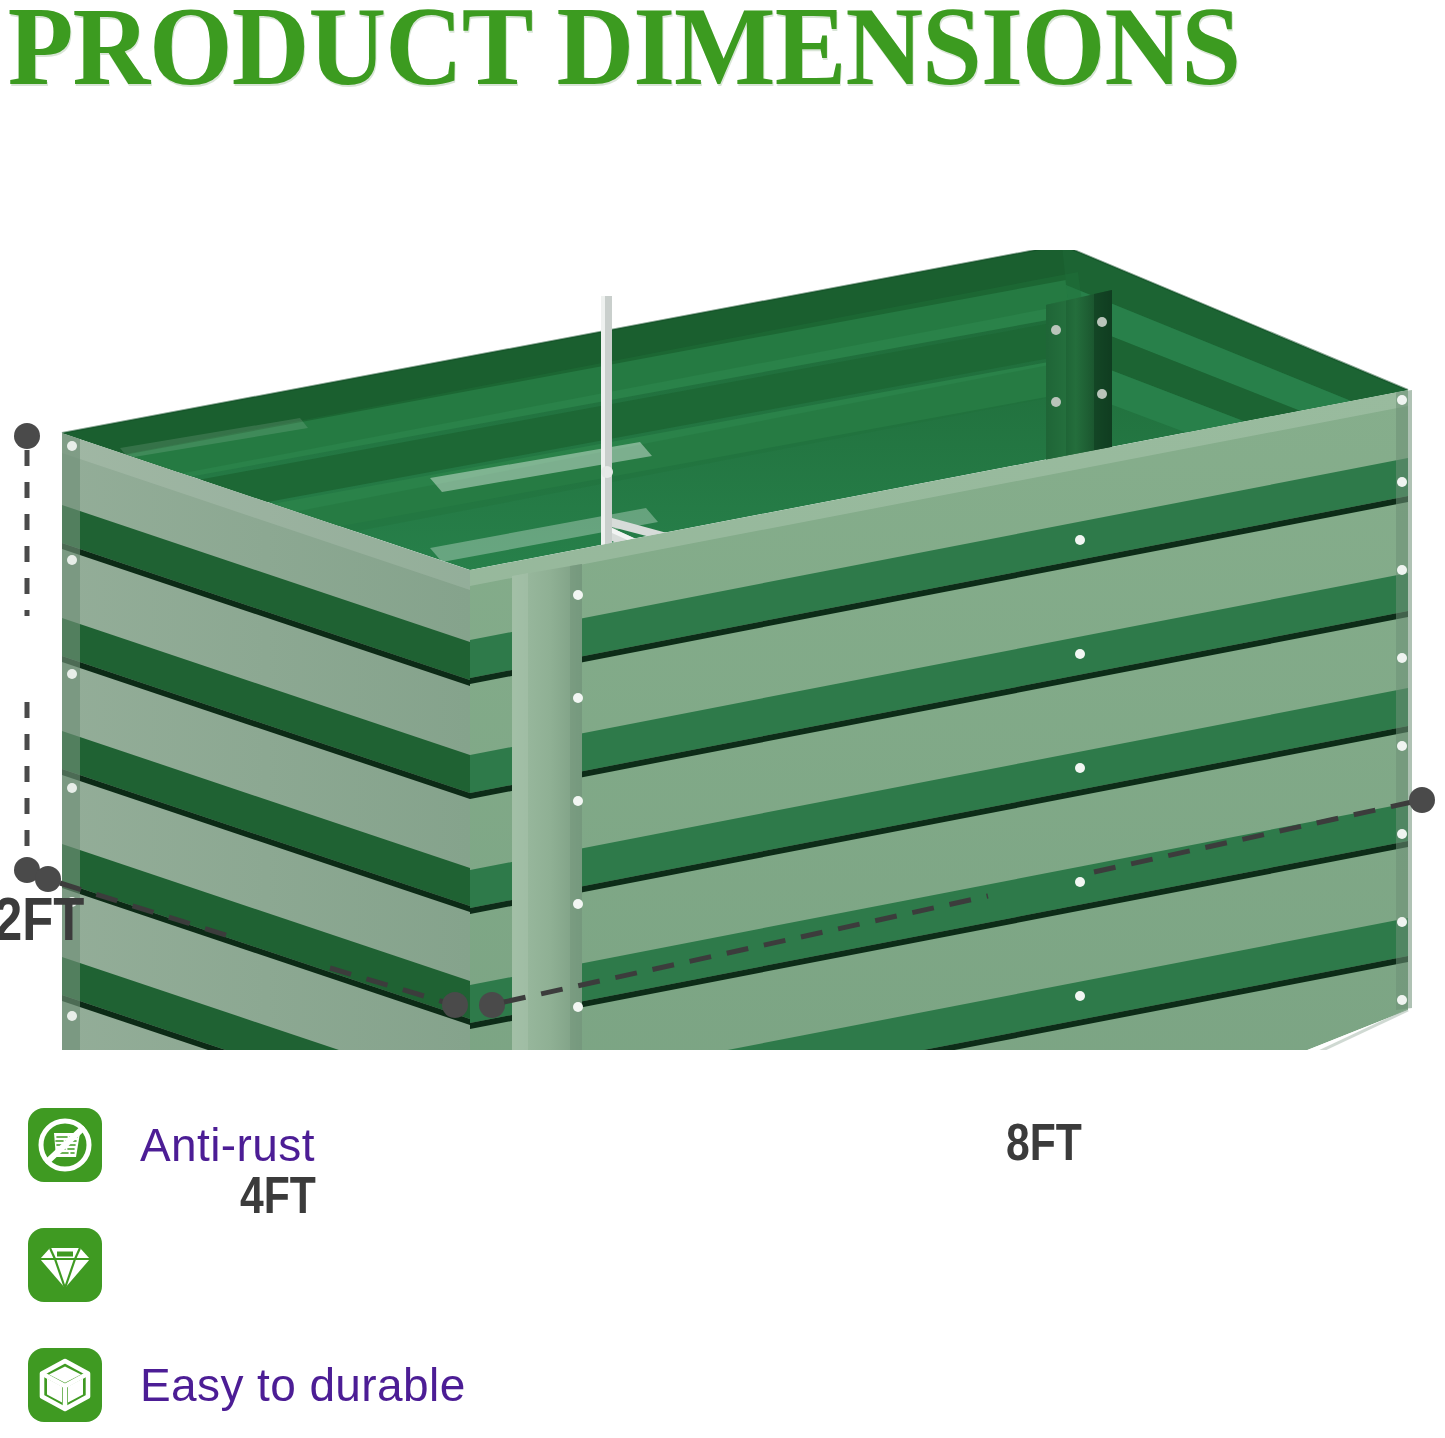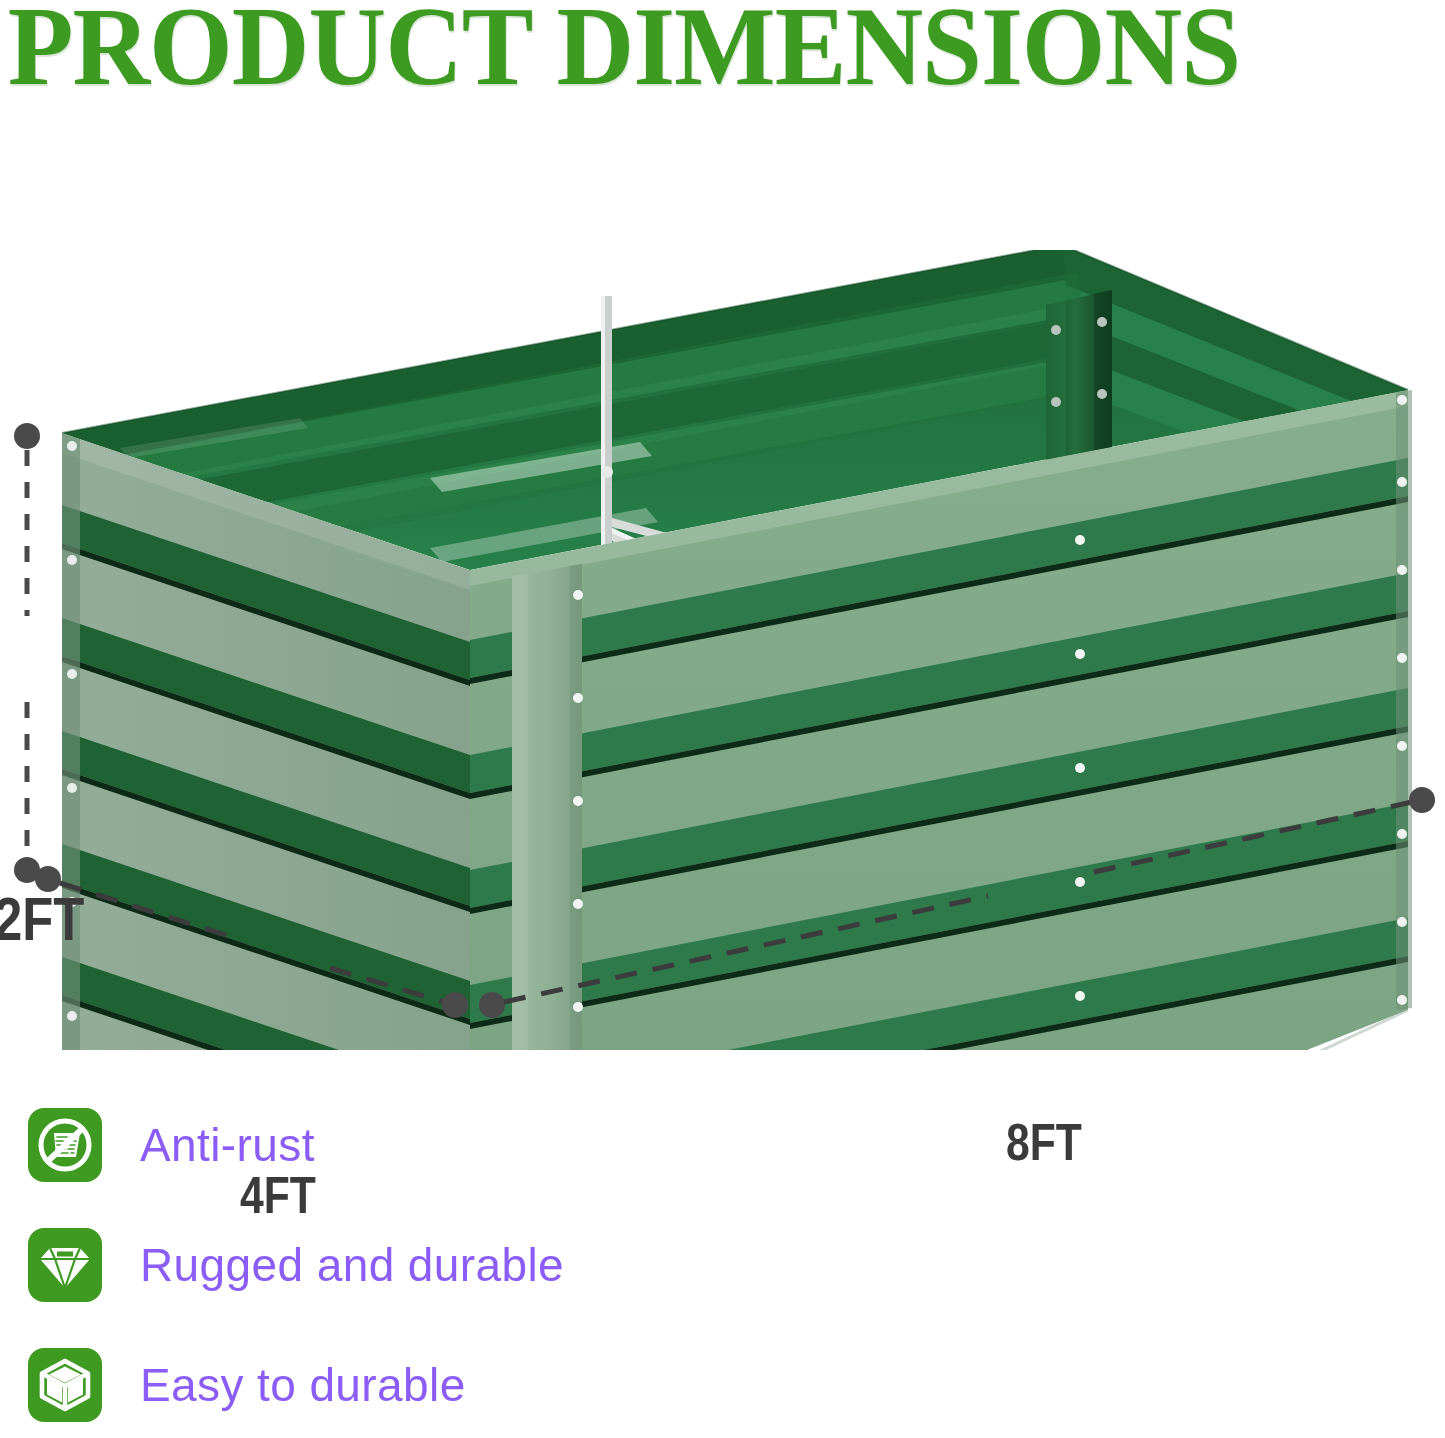--- a/index.html
+++ b/index.html
@@ -55,21 +55,21 @@
   .feat-icon{
     width:74px;height:74px;border-radius:16px;background:#3f9a22;
     flex:0 0 74px;display:flex;align-items:center;justify-content:center;
     margin-right:38px;
   }
   .feat-icon svg{display:block;}
   .feat-label{
     font-family:"Liberation Sans", sans-serif;
     font-size:46px;
     font-weight:300;
-    color:#8b5cf6;
+    color:#4c1d95;
     letter-spacing:.4px;
     line-height:1;
   }
 </style>
 </head>
 <body>
 
 <div id="title">PRODUCT DIMENSIONS</div>
 
 <div id="product">
@@ -349,21 +349,20 @@
         <g stroke="#3f9a22" stroke-width="2.2" fill="none" stroke-linejoin="round">
           <line x1="4" y1="23" x2="54" y2="23"></line>
           <line x1="14" y1="12" x2="19" y2="23"></line>
           <line x1="44" y1="12" x2="39" y2="23"></line>
           <line x1="19" y1="23" x2="29" y2="52"></line>
           <line x1="39" y1="23" x2="29" y2="52"></line>
         </g>
         <rect x="21" y="15.5" width="16" height="5" fill="#3f9a22"></rect>
       </svg>
     </div>
-    <div class="feat-label">Rugged and durable</div>
   </div>
 
   <div class="feature">
     <div class="feat-icon">
       <svg width="58" height="58" viewBox="0 0 58 58">
         <g fill="none" stroke="#ffffff" stroke-width="4.6" stroke-linejoin="round">
           <polygon points="29,5 52,17.5 52,40.5 29,53 6,40.5 6,17.5"></polygon>
           <polyline points="6,17.5 29,30 52,17.5"></polyline>
           <line x1="29" y1="30" x2="29" y2="53"></line>
         </g>

